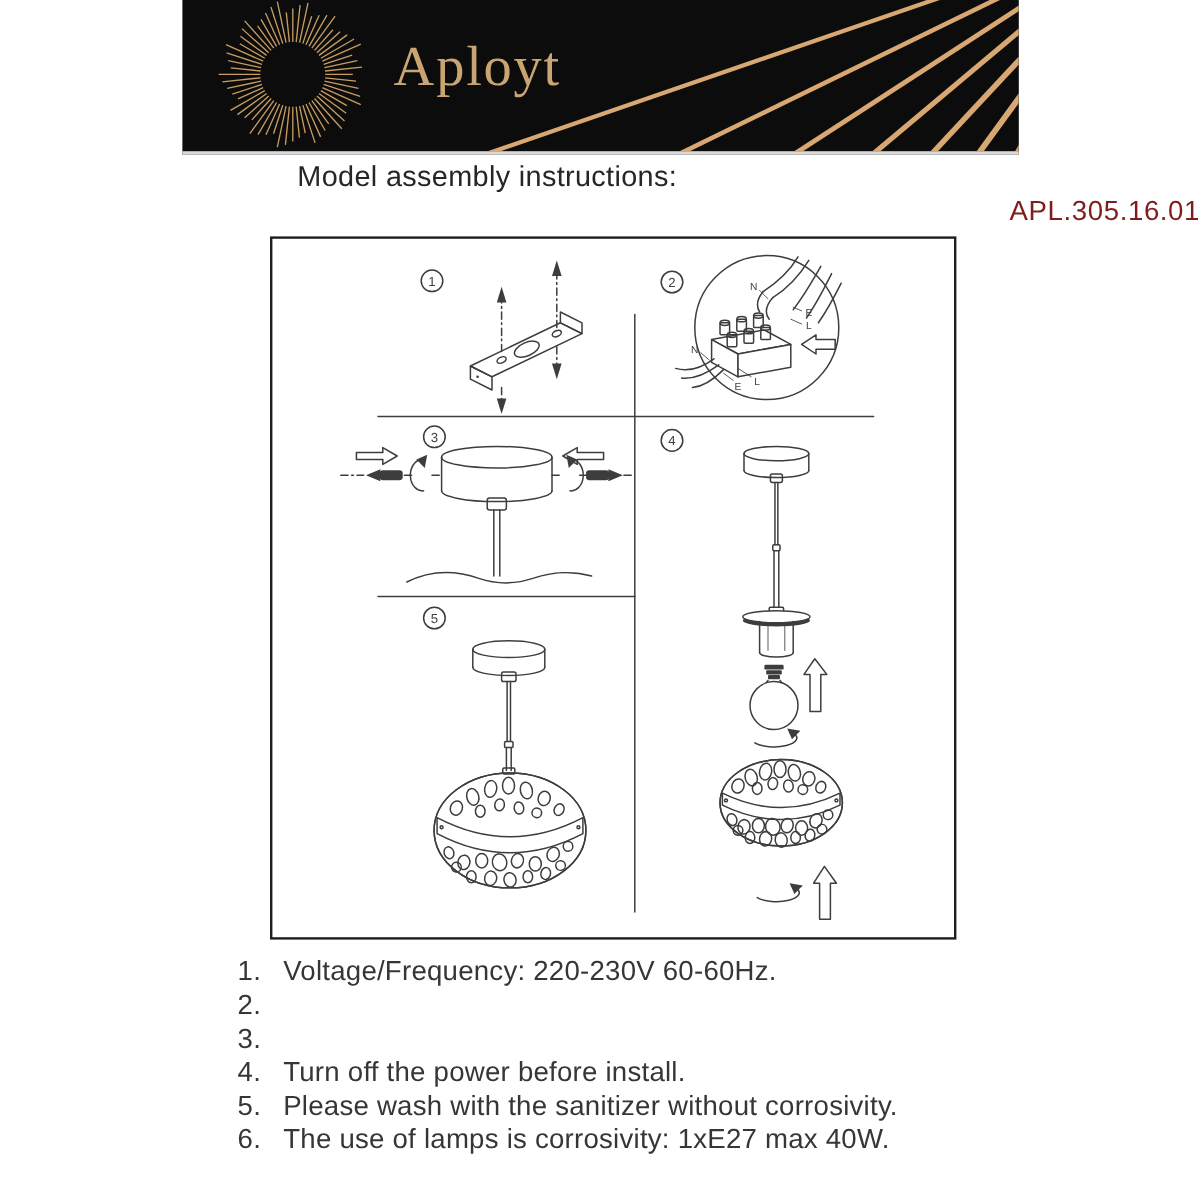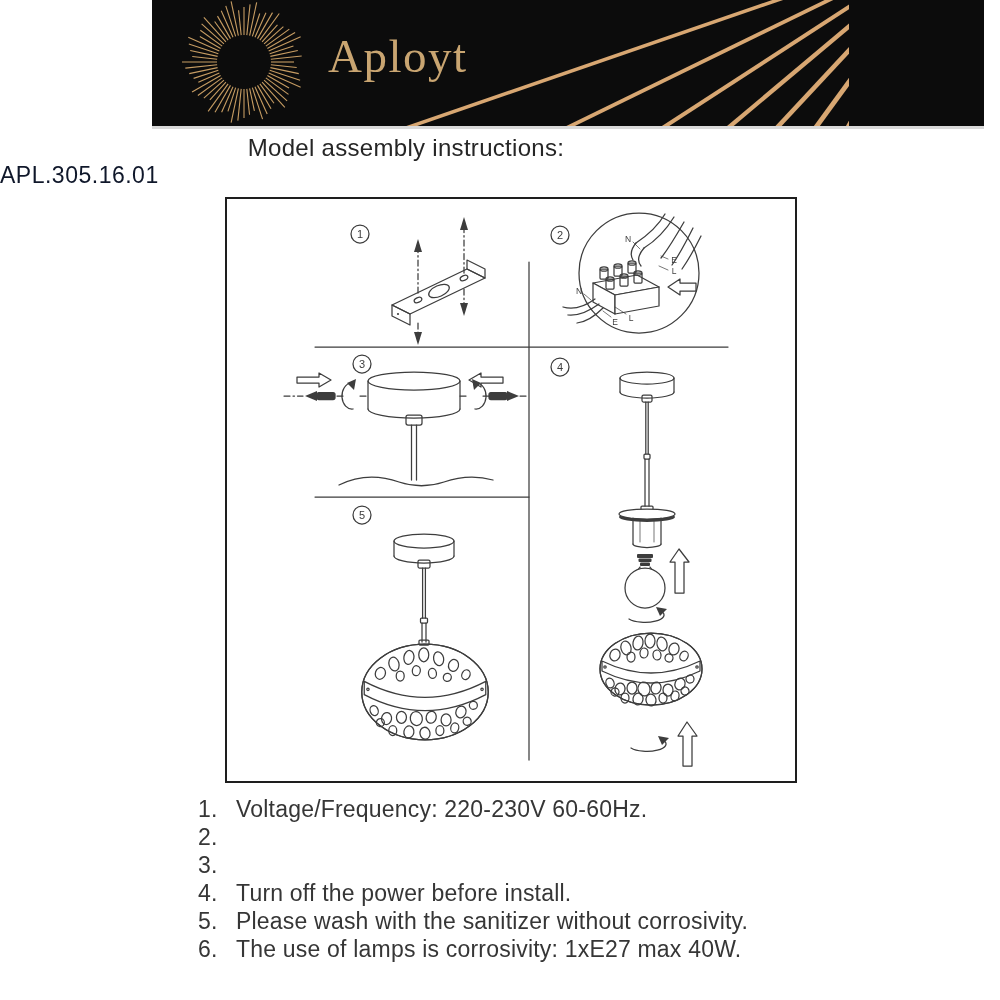--- a/index.html
+++ b/index.html
@@ -1,27 +1,27 @@
 <!DOCTYPE html>
 <html><head>
 <meta charset="utf-8">
 <style>
   html,body{margin:0;padding:0;}
   body{width:1000px;height:1000px;background:#ffffff;font-family:"Liberation Sans",sans-serif;}
   .page{position:relative;width:1000px;height:1000px;overflow:hidden;background:#fff;}
 
   
-  .banner{position:absolute;left:152px;top:0;width:832px;height:126px;background:#0c0c0c;overflow:hidden;border-bottom:3px solid #d9d9d9;}
+  .banner{position:absolute;left:152px;top:0;width:697px;height:126px;background:#0c0c0c;overflow:hidden;border-bottom:3px solid #d9d9d9;}
   .sunburst{position:absolute;left:30px;top:0;}
   .brand{position:absolute;left:176px;top:33px;font-family:"Liberation Serif",serif;font-size:47px;font-weight:400;color:#c9a571;letter-spacing:1.5px;line-height:1;}
   .fan{position:absolute;left:0;top:0;}
 
   
   .title{position:absolute;left:0;top:134px;width:812px;text-align:center;font-size:24px;font-weight:500;color:#262626;letter-spacing:.3px;}
-  .subtitle{position:absolute;left:0;top:162px;width:1000px;text-align:left;font-size:23px;font-weight:500;color:#0f172a;letter-spacing:.5px;}
+  .subtitle{position:absolute;left:0;top:162px;width:1000px;text-align:right;font-size:23px;font-weight:500;color:#7f1d1d;letter-spacing:.5px;}
 
   
   .diagram-box{position:absolute;left:225px;top:197px;width:572px;height:586px;border:2px solid #1e1e1e;box-sizing:border-box;background:#fff;}
   svg.diag{display:block;width:568px;height:582px;}
   .diag *{stroke:#3d3d3d;fill:none;stroke-width:1.25;stroke-linecap:round;stroke-linejoin:round;}
   .diag .thin{stroke-width:.7;}
   .diag .dd{stroke-dasharray:6 3 1.5 3;}
   .diag .fill{fill:#3d3d3d;stroke:none;}
   .diag .fillr{fill:#3d3d3d;stroke:#3d3d3d;}
   .diag .wht{fill:#fff;}

